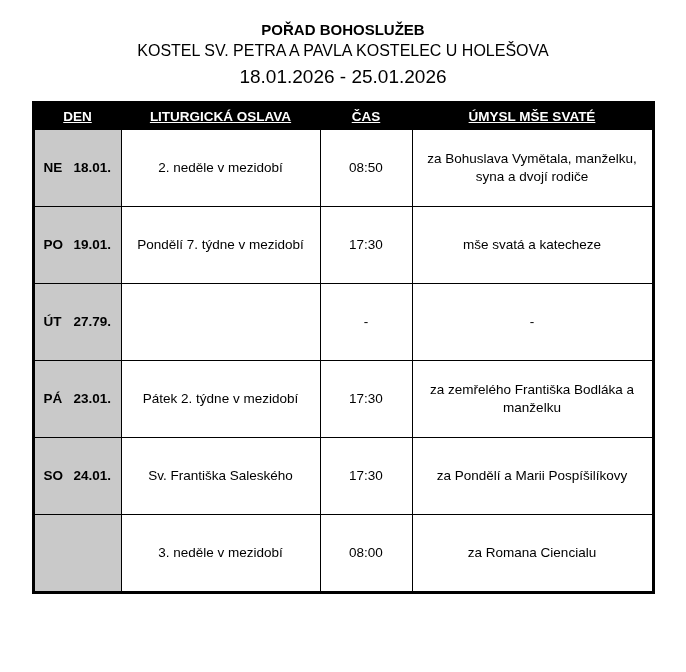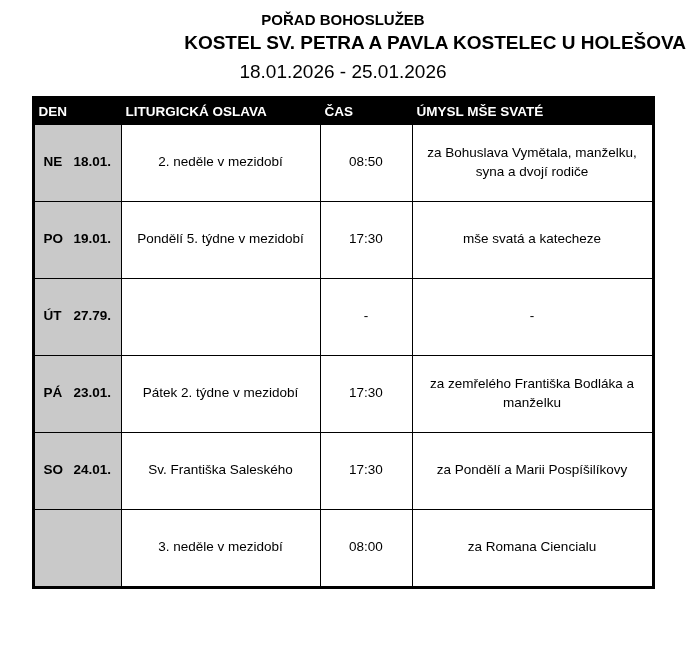--- a/index.html
+++ b/index.html
@@ -9,32 +9,31 @@
   }
   body {
     width: 686px;
     height: 672px;
     font-family: "Liberation Sans", sans-serif;
     color: #000000;
     box-sizing: border-box;
   }
   .doc-header {
     text-align: center;
-    padding-top: 9px;
+    padding-top: 19px;
   }
   .doc-title {
     font-size: 15px;
     font-weight: bold;
     line-height: 1.4;
   }
   .doc-subtitle {
-    font-size: 19px;
-    font-weight: bold;
+    font-size: 16px;
+    font-weight: normal;
     line-height: 1.4;
-    text-align: right;
   }
   .doc-daterange {
     font-size: 19px;
     font-weight: normal;
     margin-top: 4px;
   }
   table.schedule {
     border-collapse: collapse;
     table-layout: fixed;
     width: 620px;
@@ -46,22 +45,23 @@
   col.c-cas     { width: 92px; }
   col.c-umysl   { width: 241px; }
   table.schedule th {
     background: var(--header-bg, #000000);
     color: var(--header-text, #ffffff);
     font-size: 13.5px;
     font-weight: bold;
     height: 21px;
     padding: 2px 4px;
     border: 1px solid var(--border, #000000);
-    text-align: left;
+    text-align: center;
     vertical-align: middle;
+    text-decoration: underline;
   }
   table.schedule td {
     border: 1px solid var(--border, #000000);
     font-size: 13.5px;
     text-align: center;
     vertical-align: middle;
     height: 68px;
     padding: 4px 8px;
     line-height: 1.35;
     background: #ffffff;
@@ -105,21 +105,21 @@
   </thead>
   <tbody>
     <tr>
       <td class="den"><span class="day-abbr">NE</span><span>18.01.</span></td>
       <td>2. neděle v mezidobí</td>
       <td>08:50</td>
       <td>za Bohuslava Vymětala, manželku, syna a dvojí rodiče</td>
     </tr>
     <tr>
       <td class="den"><span class="day-abbr">PO</span><span>19.01.</span></td>
-      <td>Pondělí 5. týdne v mezidobí</td>
+      <td>Pondělí 7. týdne v mezidobí</td>
       <td>17:30</td>
       <td>mše svatá a katecheze</td>
     </tr>
     <tr>
       <td class="den"><span class="day-abbr">ÚT</span><span>27.79.</span></td>
       <td></td>
       <td>-</td>
       <td>-</td>
     </tr>
     <tr>

